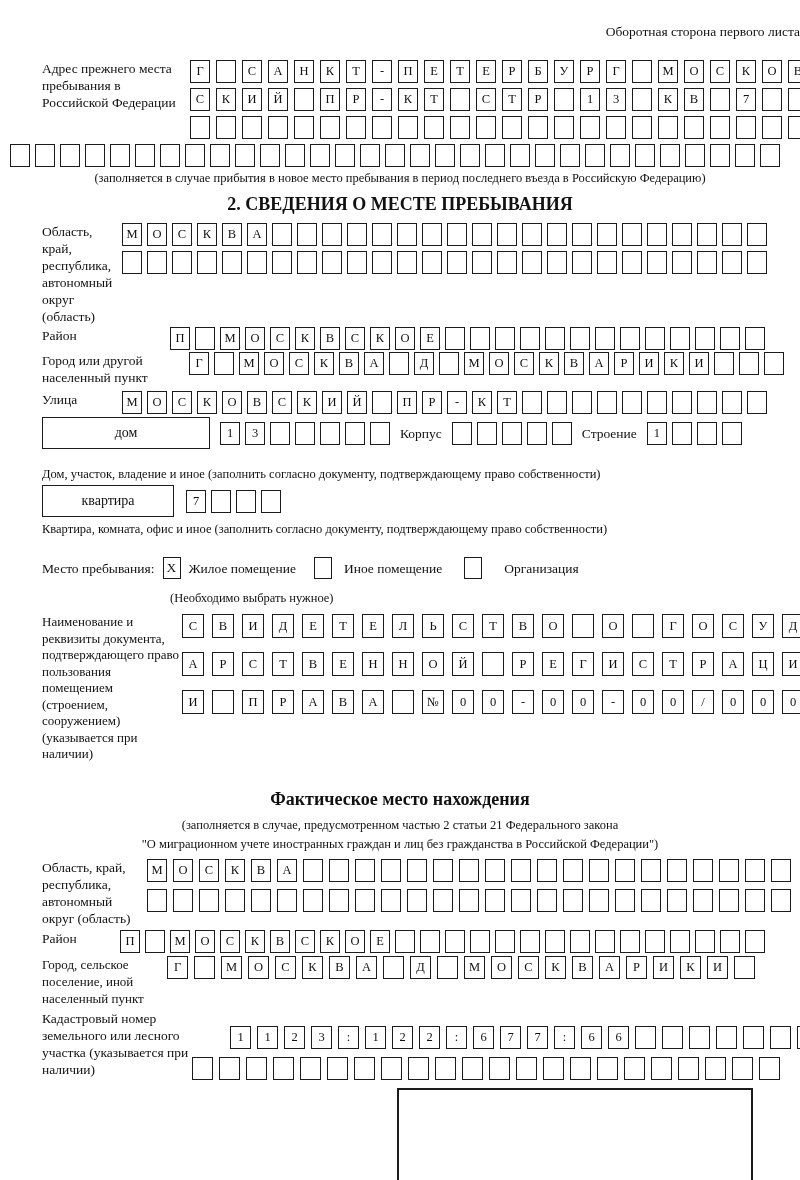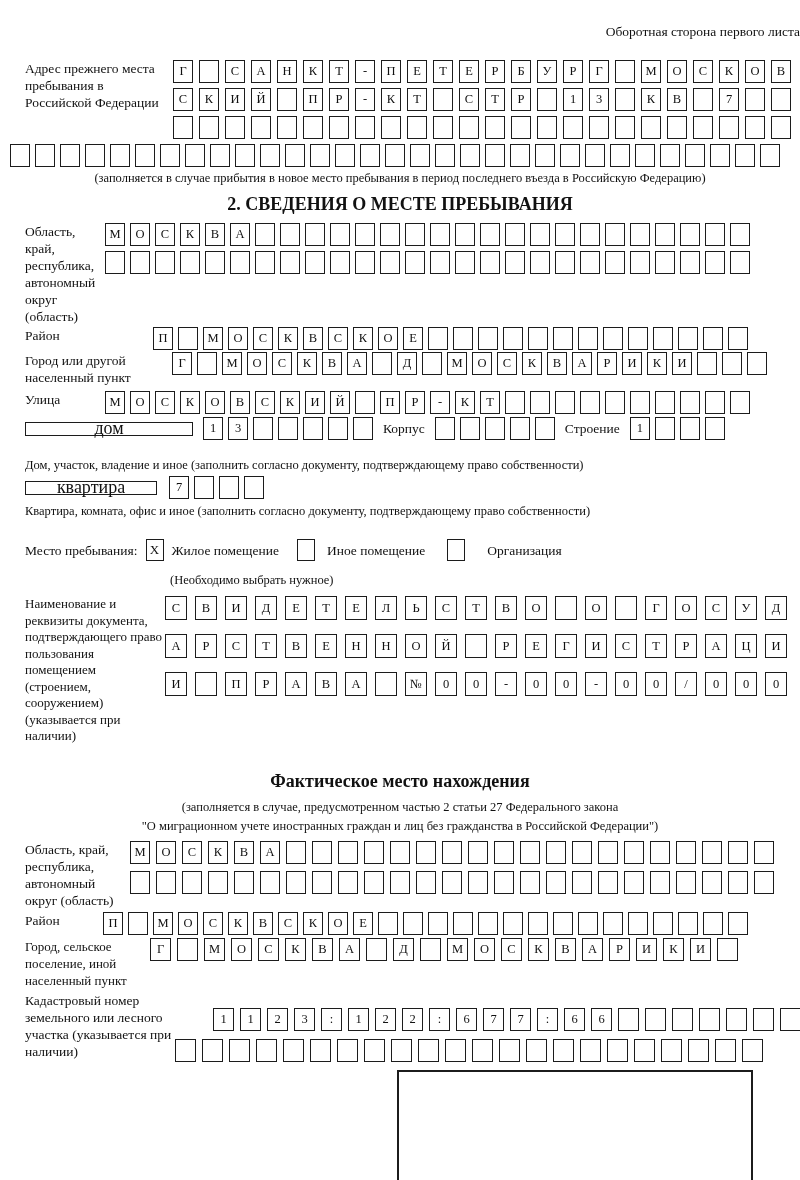--- a/index.html
+++ b/index.html
@@ -3,32 +3,32 @@
 <meta charset="utf-8">
 <style>
   html,body{margin:0;padding:0;background:#fff;}
   body{width:800px;height:1180px;overflow:hidden;color:#111;
        font-family:"Liberation Serif","DejaVu Serif",serif;}
   .hdr{margin-top:24px;text-align:right;font-size:13.5px;}
   .lbl{font-size:13.5px;line-height:17px;}
   .note{font-size:12.5px;}
   .c{text-align:center;}
   .flex{display:flex;align-items:flex-start;}
-  .pad{padding-left:25px;}
+  .pad{padding-left:42px;}
   
   .bxrow{display:flex;gap:6px;flex-wrap:nowrap;}
   .cb{flex:none;box-sizing:border-box;width:20px;height:23px;border:1.6px solid #1c1c1c;
       display:flex;align-items:center;justify-content:center;
       font-size:12.5px;line-height:1;background:#fff;}
   .g5{gap:5px;}
   .wide{gap:8px;} .wide .cb{width:22px;height:24px;}
   .k{gap:6px;} .k .cb{width:21px;}
   .vcol{display:flex;flex-direction:column;gap:5px;}
-  .plate{box-sizing:border-box;border:1.6px solid #1c1c1c;height:14px;display:flex;
-         align-items:center;justify-content:center;font-size:18px;background:#fff;}
+  .plate{box-sizing:border-box;border:1.6px solid #1c1c1c;height:32px;display:flex;
+         align-items:center;justify-content:center;font-size:14px;background:#fff;}
   .chk{flex:none;box-sizing:border-box;width:18px;height:22px;border:1.6px solid #1c1c1c;
        display:flex;align-items:center;justify-content:center;font-size:13px;}
   .title{font-weight:bold;font-size:18px;}
   .stamp{box-sizing:border-box;width:356px;height:174px;border:2px solid #1c1c1c;margin:0 auto;}
 </style>
 </head>
 <body>
 
 <div class="hdr">Оборотная сторона первого листа</div>
 
@@ -426,21 +426,21 @@
         <span class="cb">0</span>
         <span class="cb">/</span>
         <span class="cb">0</span>
         <span class="cb">0</span>
         <span class="cb">0</span>
       </div>
   </div>
 </div>
 
 <div class="title c" style="margin-top:26px;">Фактическое место нахождения</div>
-<div class="note c" style="margin-top:6px;line-height:19px;">(заполняется в случае, предусмотренном частью 2 статьи 27 Федерального закона</div>
+<div class="note c" style="margin-top:6px;line-height:19px;">(заполняется в случае, предусмотренном частью 2 статьи 21 Федерального закона</div>
 <div class="note c" style="line-height:19px;">"О миграционном учете иностранных граждан и лиц без гражданства в Российской Федерации")</div>
 
 <div class="flex pad" style="margin-top:5px;min-height:66px;">
   <div class="lbl" style="width:105px;flex:none;">Область, край, республика, автономный округ (область)</div>
   <div class="vcol" style="gap:7px;">
     <div class="bxrow">
         <span class="cb">М</span>
         <span class="cb">О</span>
         <span class="cb">С</span>
         <span class="cb">К</span>

